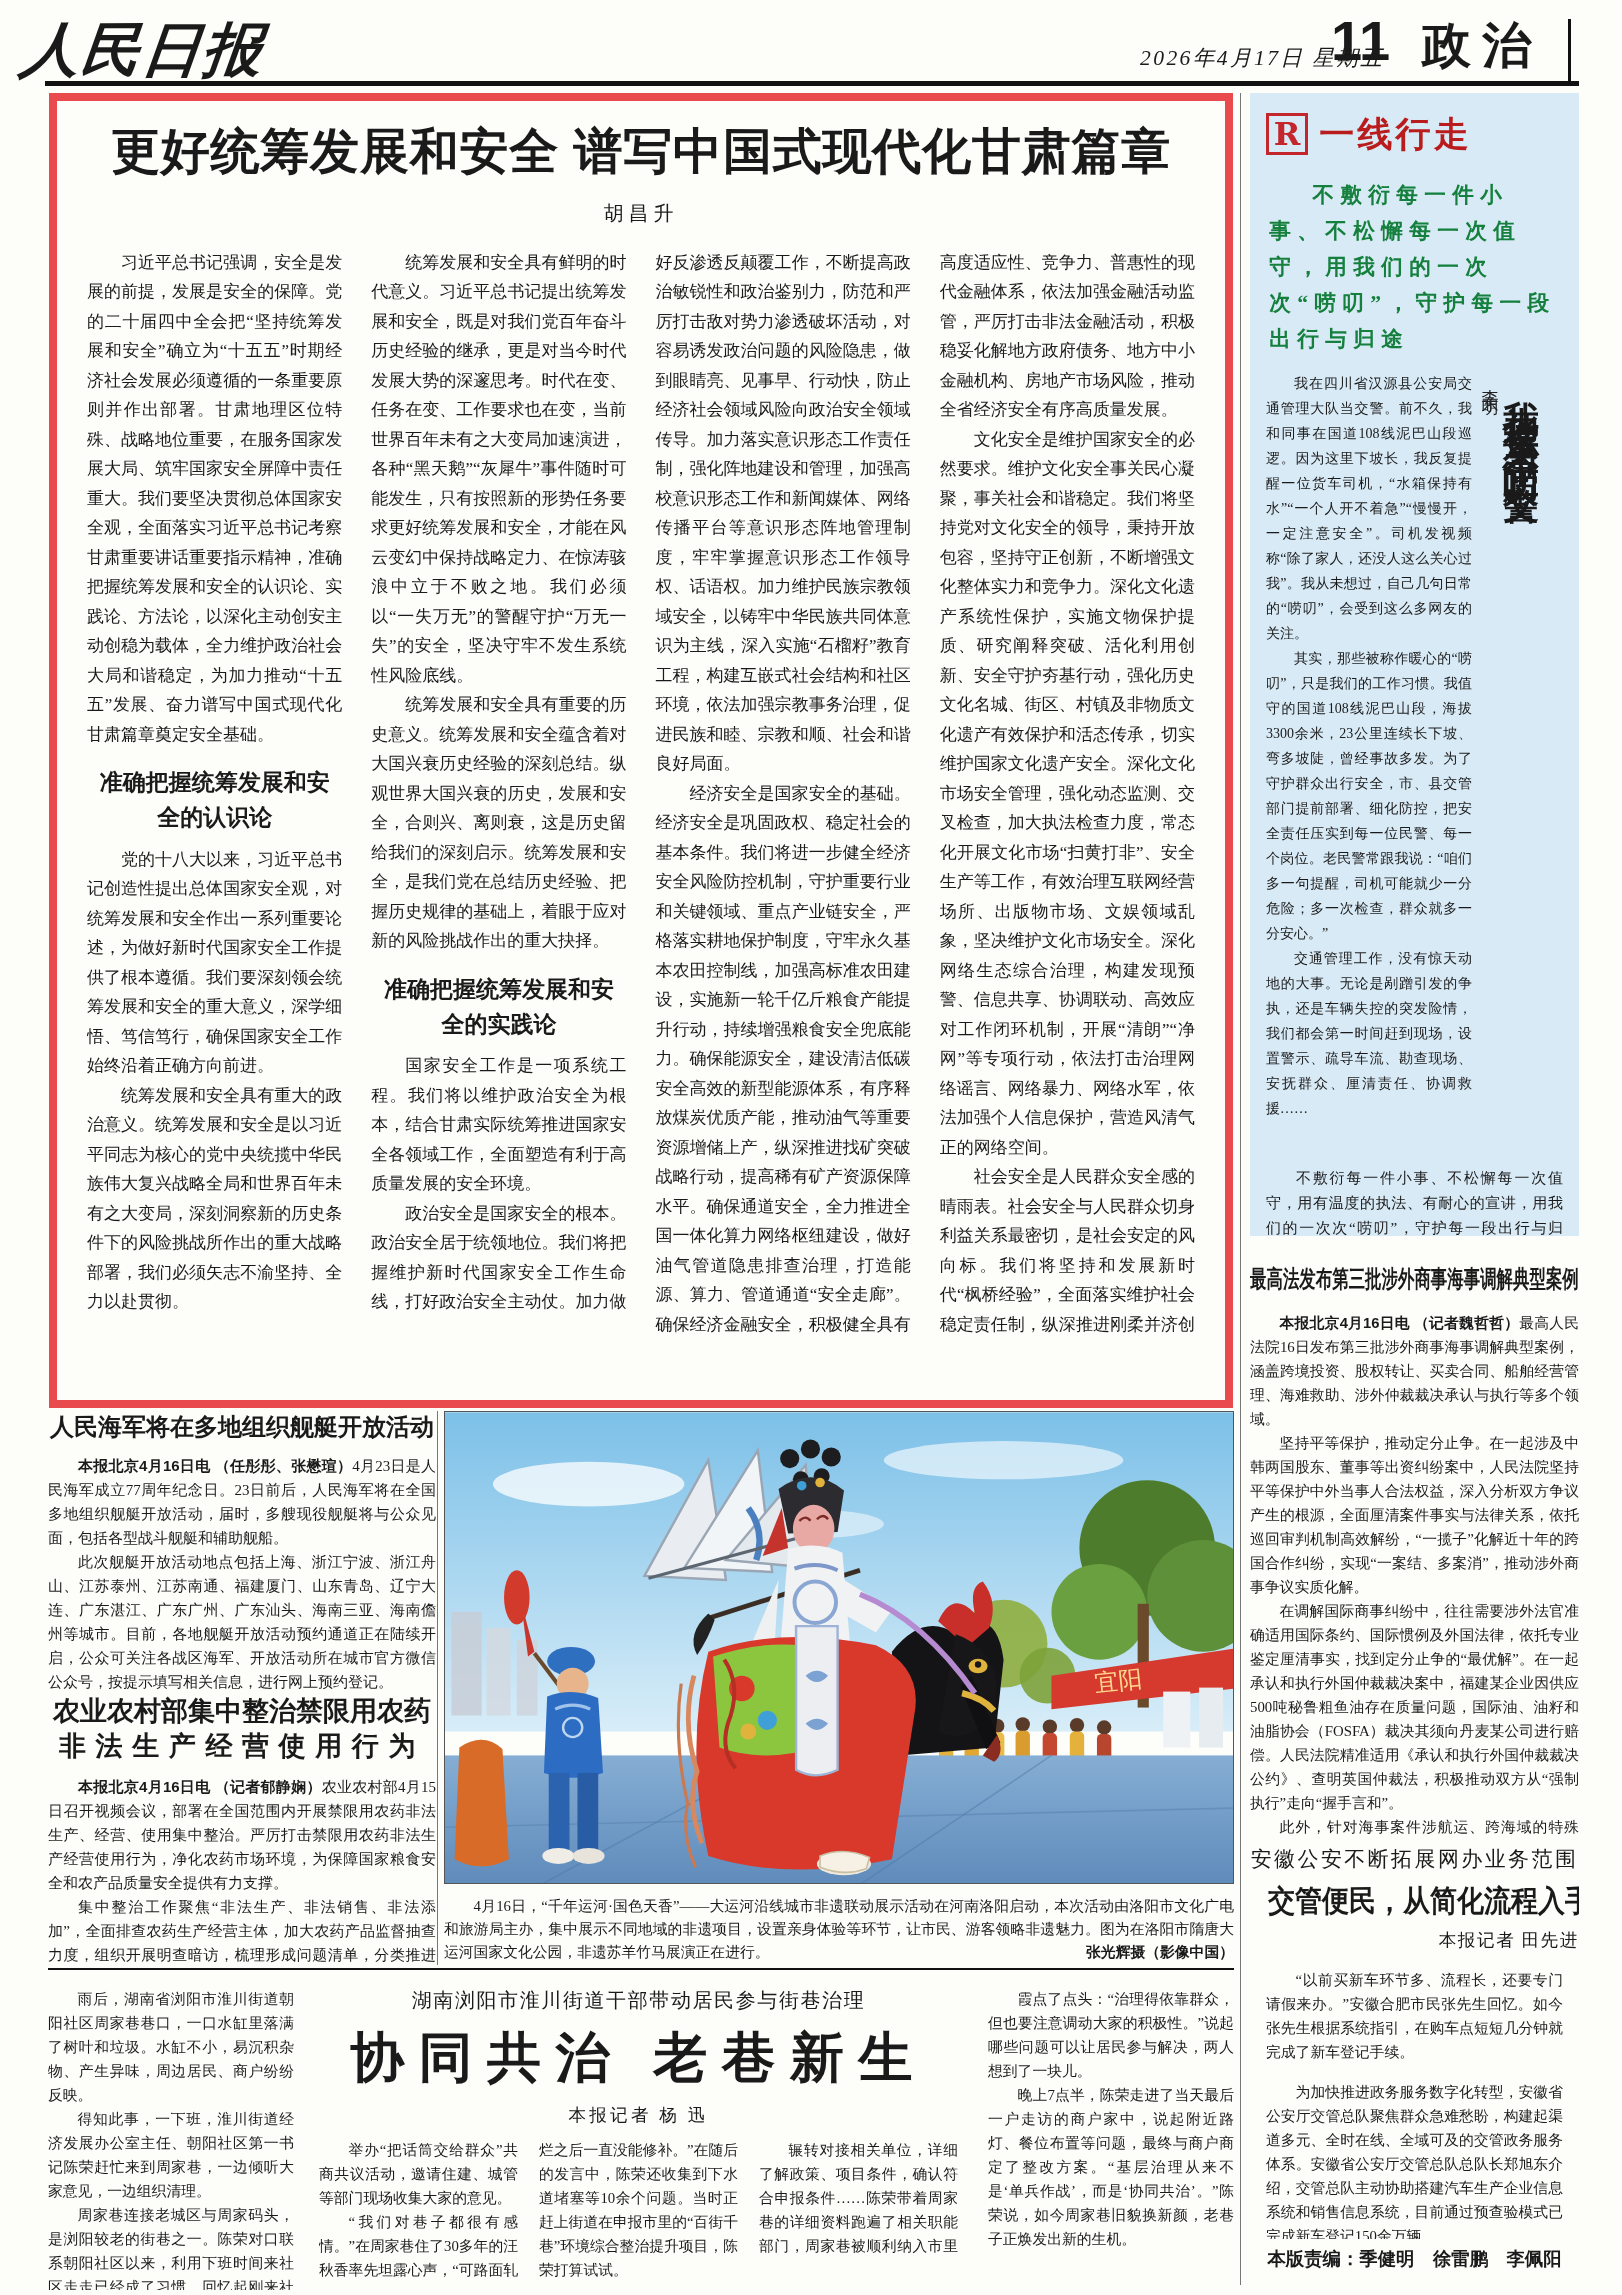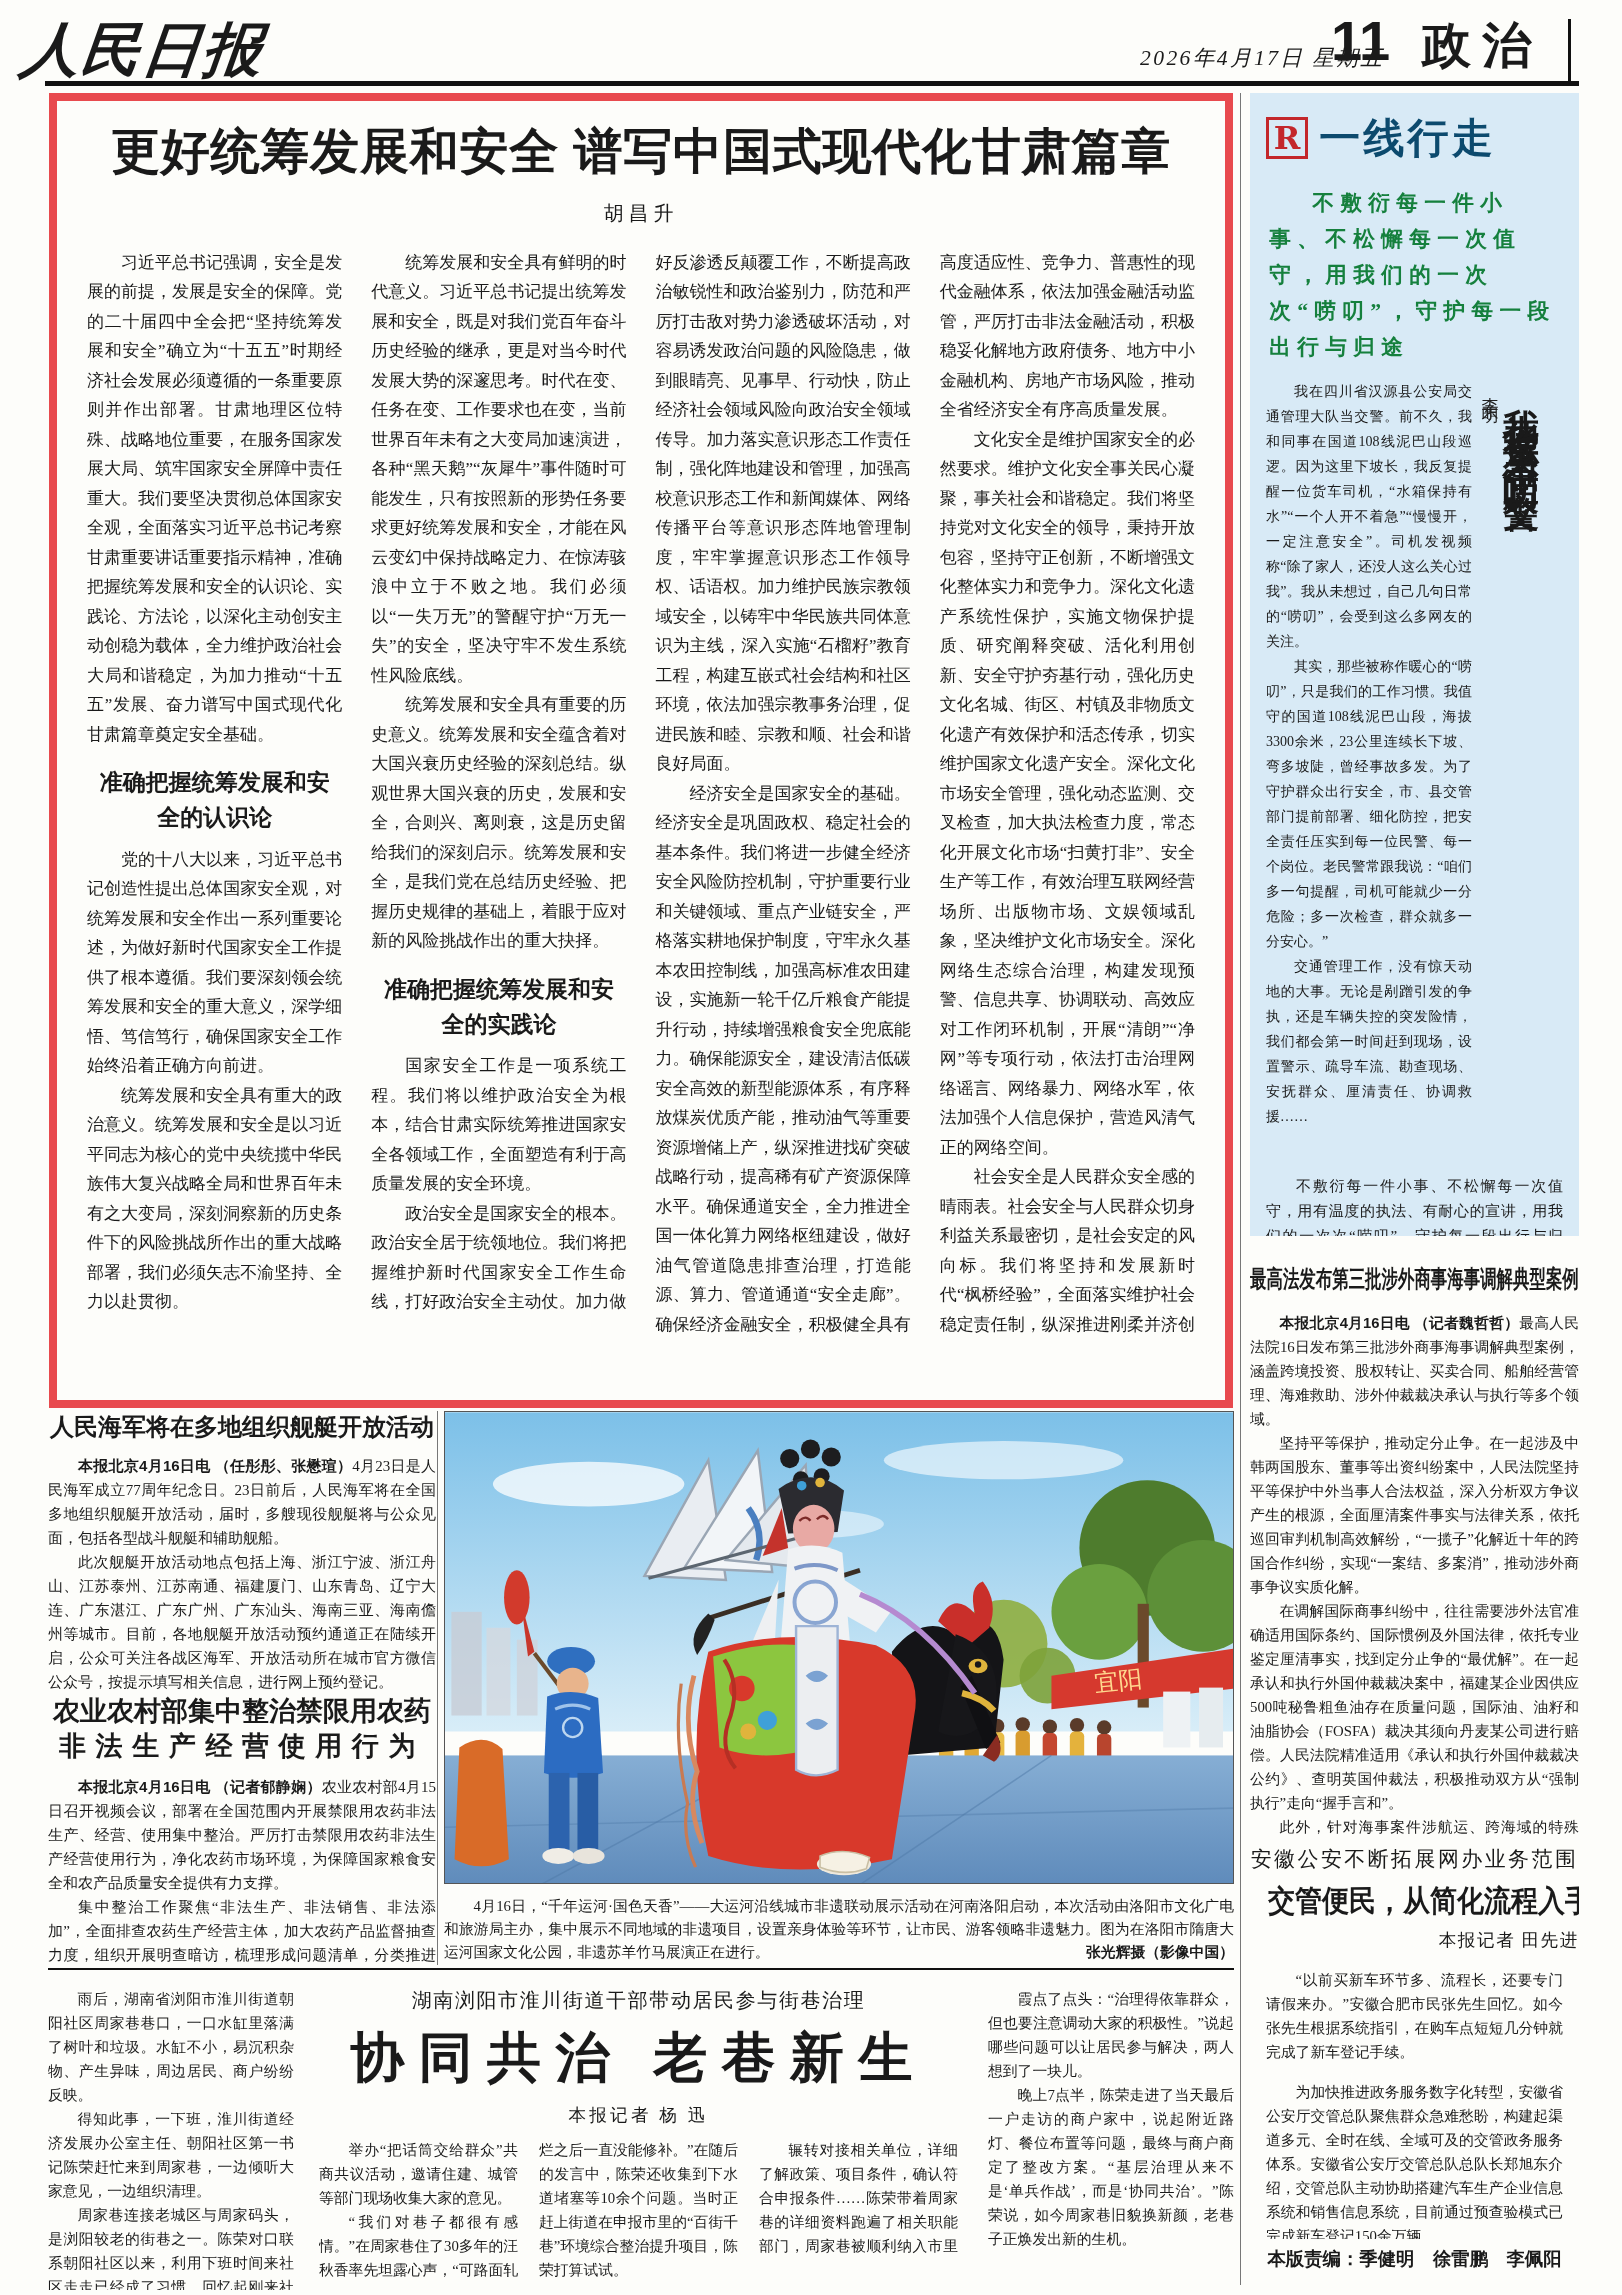--- a/index.html
+++ b/index.html
@@ -31,21 +31,21 @@
 
   
   .vrule{background:#777;width:0.8px;}
   .hrule{background:#111;}
 
   
   #walkline{left:1250px;top:93px;width:329px;height:1143px;background:#d8eaf6;padding:17.6px 16px;overflow:hidden;}
   #wl-head{display:flex;align-items:center;gap:11.2px;}
   #wl-rlogo{width:42px;height:42px;border:3.2px solid #c3272b;color:#c3272b;display:flex;align-items:center;
             justify-content:center;font-family:"DejaVu Serif",serif;font-weight:bold;font-size:32px;}
-  #wl-name{color:#0c4a6e;font-family:"Liberation Sans",sans-serif;font-weight:bold;font-size:41px;letter-spacing:3.2px;}
+  #wl-name{color:#b91c1c;font-family:"Liberation Sans",sans-serif;font-weight:bold;font-size:35px;letter-spacing:3.2px;}
   #wl-quote{margin:19px 3.2px 14.4px;font-weight:bold;font-size:21.6px;line-height:36px;letter-spacing:6.4px;
             text-indent:2em;color:#15803d;}
   #wl-flex{display:flex;}
   #wl-body1{width:206px;font-size:14px;line-height:25px;text-align:justify;}
   #wl-body1 p,#wl-body2 p{margin:0;text-indent:2em;}
   #wl-vert{display:flex;margin-left:6.4px;}
   #wl-vbyline{writing-mode:vertical-rl;font-size:17px;letter-spacing:4.8px;height:120px;margin-top:4.8px;color:#222;}
   #wl-vtitle{writing-mode:vertical-rl;font-family:"DejaVu Serif",serif;font-weight:bold;font-size:36px;
              line-height:1.1;height:790px;letter-spacing:6.4px;}
   #wl-body2{margin-top:4.8px;font-size:15px;line-height:25px;text-align:justify;}

